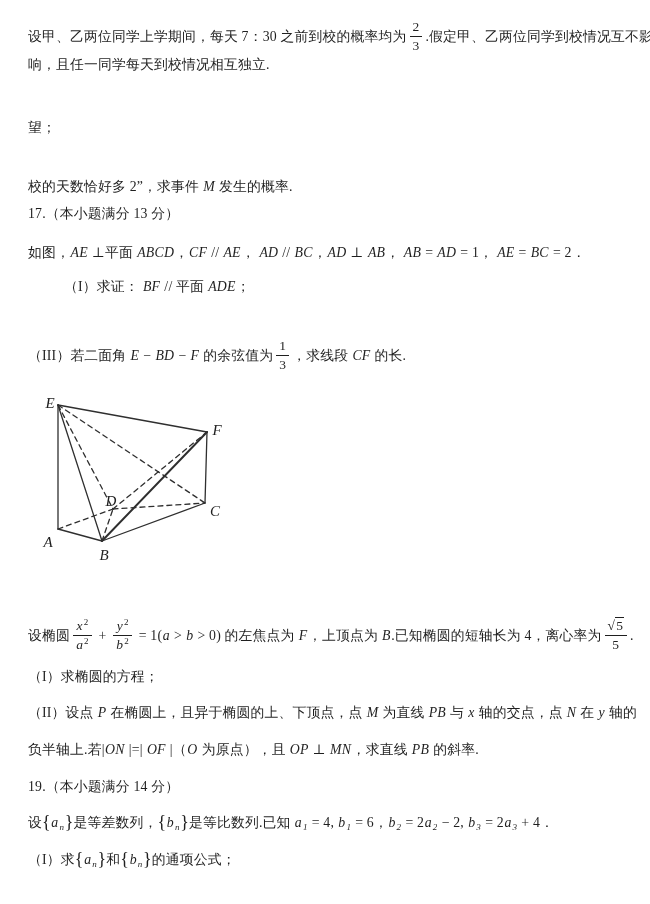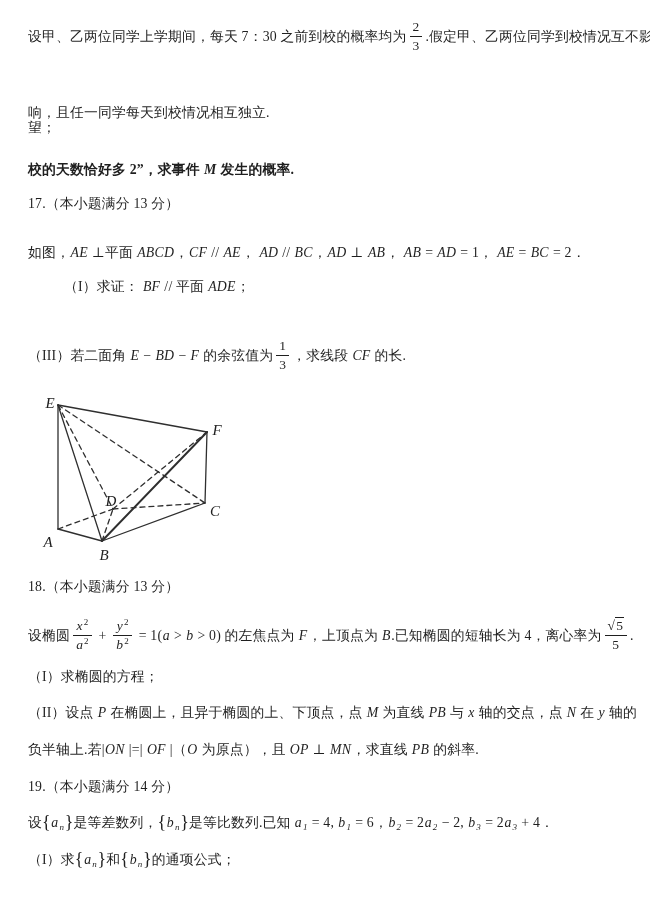--- a/index.html
+++ b/index.html
@@ -29,28 +29,27 @@
   .sqrt .vinc{border-top:1px solid #1f1f1f;font-style:normal;padding:0 1px;}
   #figure{position:absolute;inset:0;pointer-events:none;}
   #figure svg{position:absolute;left:0;top:0;}
   #figure text{font-family:"Liberation Serif","DejaVu Serif",serif;font-style:italic;font-size:15px;fill:#1f1f1f;}
 </style>
 </head>
 <body>
 
 <div id="doc">
     <div class="line" style="top: 21px;"><span class="cn">设甲、乙两位同学上学期间，每天 7：30 之前到校的概率均为</span><span class="frac"><span class="num"><span class="mn">2</span></span><span class="den"><span class="mn">3</span></span></span><span class="cn">.假定甲、乙两位同学到校情况互不影</span></div>
-    <div class="line" style="top: 53px; margin-top: 48px;"><span class="cn">响，且任一同学每天到校情况相互独立.</span></div>
+    <div class="line" style="top: 53px;"><span class="cn">响，且任一同学每天到校情况相互独立.</span></div>
     <div class="line" style="top: 116px;"><span class="cn">望；</span></div>
-    <div class="line" style="top: 158px; font-weight: bold;"><span class="cn">校的天数恰好多 2”，求事件 </span><span class="mi">M</span><span class="cn"> 发生的概率.</span></div>
-    <div class="line" style="top: 192px;"><span class="cn">17.（本小题满分 13 分）</span></div>
+    <div class="line" style="top: 175px;"><span class="cn">校的天数恰好多 2”，求事件 </span><span class="mi">M</span><span class="cn"> 发生的概率.</span></div>
+    <div class="line" style="top: 202px;"><span class="cn">17.（本小题满分 13 分）</span></div>
     <div class="line" style="top: 241px;"><span class="cn">如图，</span><span class="mi">AE</span><span class="cn"> ⊥平面 </span><span class="mi">ABCD</span><span class="cn">，</span><span class="mi">CF</span><span class="mn"> // </span><span class="mi">AE</span><span class="cn">， </span><span class="mi">AD</span><span class="mn"> // </span><span class="mi">BC</span><span class="cn">，</span><span class="mi">AD</span><span class="cn"> ⊥ </span><span class="mi">AB</span><span class="cn">， </span><span class="mi">AB</span><span class="mn"> = </span><span class="mi">AD</span><span class="mn"> = 1</span><span class="cn">， </span><span class="mi">AE</span><span class="mn"> = </span><span class="mi">BC</span><span class="mn"> = 2</span><span class="cn">．</span></div>
     <div class="line" style="top: 275px; margin-left: 36px;"><span class="cn">（I）求证： </span><span class="mi">BF</span><span class="mn"> // </span><span class="cn">平面 </span><span class="mi">ADE</span><span class="cn">；</span></div>
     <div class="line" style="top: 340px;"><span class="cn">（III）若二面角 </span><span class="mi">E</span><span class="mn"> − </span><span class="mi">BD</span><span class="mn"> − </span><span class="mi">F</span><span class="cn"> 的余弦值为</span><span class="frac"><span class="num"><span class="mn">1</span></span><span class="den"><span class="mn">3</span></span></span><span class="cn">，求线段 </span><span class="mi">CF</span><span class="cn"> 的长.</span></div>
-    <div class="line" style="top: 575px;"><span class="cn">18.（本小题满分 13 分）</span></div>
     <div class="line" style="top: 620px;"><span class="cn">设椭圆</span><span class="frac"><span class="num"><span class="mi">x<sup>2</sup></span></span><span class="den"><span class="mi">a<sup>2</sup></span></span></span><span class="mn"> + </span><span class="frac"><span class="num"><span class="mi">y<sup>2</sup></span></span><span class="den"><span class="mi">b<sup>2</sup></span></span></span><span class="mn"> = 1(</span><span class="mi">a</span><span class="mn"> &gt; </span><span class="mi">b</span><span class="mn"> &gt; 0)</span><span class="cn"> 的左焦点为 </span><span class="mi">F</span><span class="cn">，上顶点为 </span><span class="mi">B</span><span class="cn">.已知椭圆的短轴长为 4，离心率为</span><span class="frac"><span class="num"><span class="sqrt"><span class="rad">√</span><span class="vinc">5</span></span></span><span class="den"><span class="mn">5</span></span></span><span class="cn">.</span></div>
     <div class="line" style="top: 665px; text-align: right;"><span class="cn">（I）求椭圆的方程；</span></div>
     <div class="line" style="top: 701px;"><span class="cn">（II）设点 </span><span class="mi">P</span><span class="cn"> 在椭圆上，且异于椭圆的上、下顶点，点 </span><span class="mi">M</span><span class="cn"> 为直线 </span><span class="mi">PB</span><span class="cn"> 与 </span><span class="mi">x</span><span class="cn"> 轴的交点，点 </span><span class="mi">N</span><span class="cn"> 在 </span><span class="mi">y</span><span class="cn"> 轴的</span></div>
     <div class="line" style="top: 738px;"><span class="cn">负半轴上.若|</span><span class="mi">ON</span><span class="mn"> |=| </span><span class="mi">OF</span><span class="mn"> |</span><span class="cn">（</span><span class="mi">O</span><span class="cn"> 为原点），且 </span><span class="mi">OP</span><span class="cn"> ⊥ </span><span class="mi">MN</span><span class="cn">，求直线 </span><span class="mi">PB</span><span class="cn"> 的斜率.</span></div>
     <div class="line" style="top: 775px;"><span class="cn">19.（本小题满分 14 分）</span></div>
     <div class="line" style="top: 810px;"><span class="cn">设</span><span class="brace">{</span><span class="mi">a<sub>n</sub></span><span class="brace">}</span><span class="cn">是等差数列，</span><span class="brace">{</span><span class="mi">b<sub>n</sub></span><span class="brace">}</span><span class="cn">是等比数列.已知 </span><span class="mi">a<sub>1</sub></span><span class="mn"> = 4, </span><span class="mi">b<sub>1</sub></span><span class="mn"> = 6</span><span class="cn">，</span><span class="mi">b<sub>2</sub></span><span class="mn"> = 2</span><span class="mi">a<sub>2</sub></span><span class="mn"> − 2, </span><span class="mi">b<sub>3</sub></span><span class="mn"> = 2</span><span class="mi">a<sub>3</sub></span><span class="mn"> + 4</span><span class="cn">．</span></div>
     <div class="line" style="top: 847px;"><span class="cn">（I）求</span><span class="brace">{</span><span class="mi">a<sub>n</sub></span><span class="brace">}</span><span class="cn">和</span><span class="brace">{</span><span class="mi">b<sub>n</sub></span><span class="brace">}</span><span class="cn">的通项公式；</span></div>
   </div>
 <div id="figure">
     <svg width="650" height="904" viewBox="0 0 650 904">

